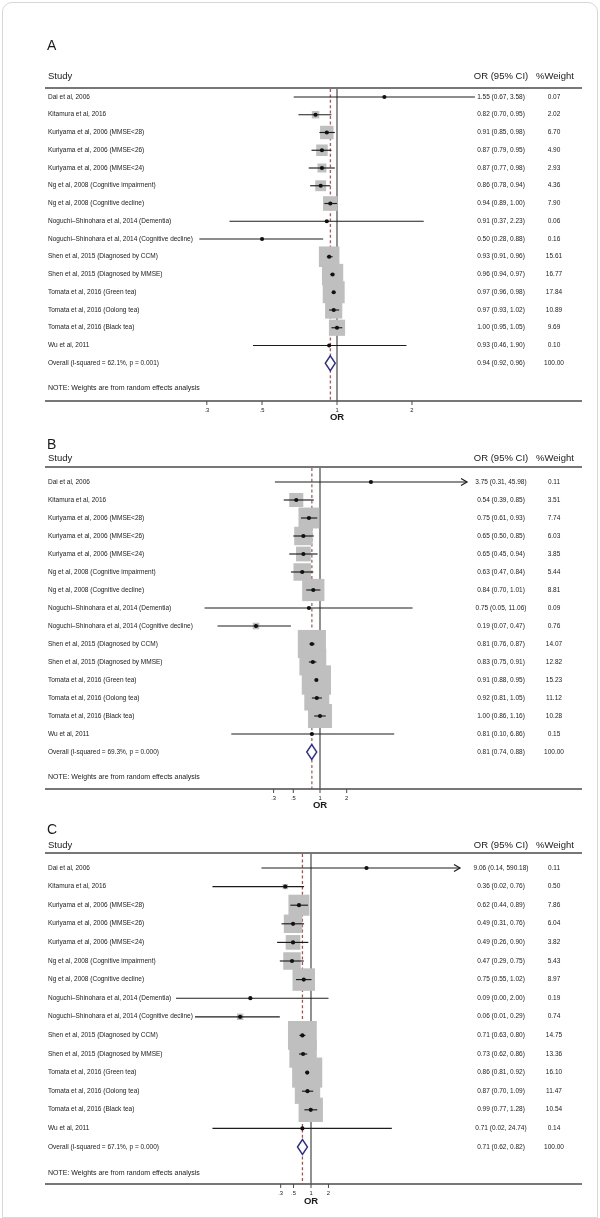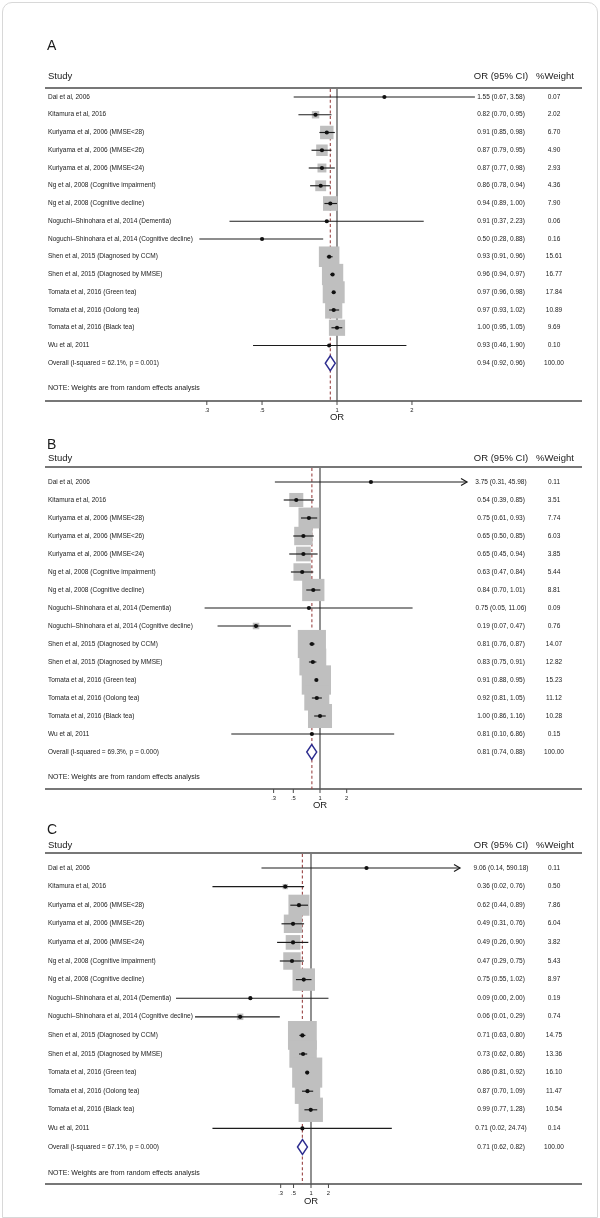--- a/index.html
+++ b/index.html
@@ -5,21 +5,21 @@
   html,body{margin:0;padding:0;background:#f6f6f6;}
   #fig{position:relative;width:600px;height:1218px;background:#ffffff;
        font-family:"Liberation Sans", sans-serif;overflow:hidden;}
   .card-border{position:absolute;left:2px;top:2px;right:2px;bottom:0;
        border:1.5px solid #d8d8d8;border-radius:10px 10px 0 0;pointer-events:none;}
   #plot-svg{position:absolute;left:0;top:0;}
   .txt{position:absolute;white-space:nowrap;color:#1a1a1a;line-height:1;}
   .letter{font-size:14px;letter-spacing:.5px;}
   .hdr{font-size:9.5px;}
   .note{font-size:7px;}
-  .axis-title{font-size:9.5px;transform:translateX(-50%);}
+  .axis-title{font-size:9.5px;transform:translateX(-50%);font-weight:bold;}
   .cc{transform:translateX(-50%);}
   .rowtext{font-size:6.5px;}
 </style>
 </head>
 <body>
 
 <div id="fig">
   <div class="card-border"></div>
   <svg id="plot-svg" width="600" height="1218">
       <line x1="45" y1="88" x2="582" y2="88" stroke="#4a4a4a" stroke-width="1.6"></line>

